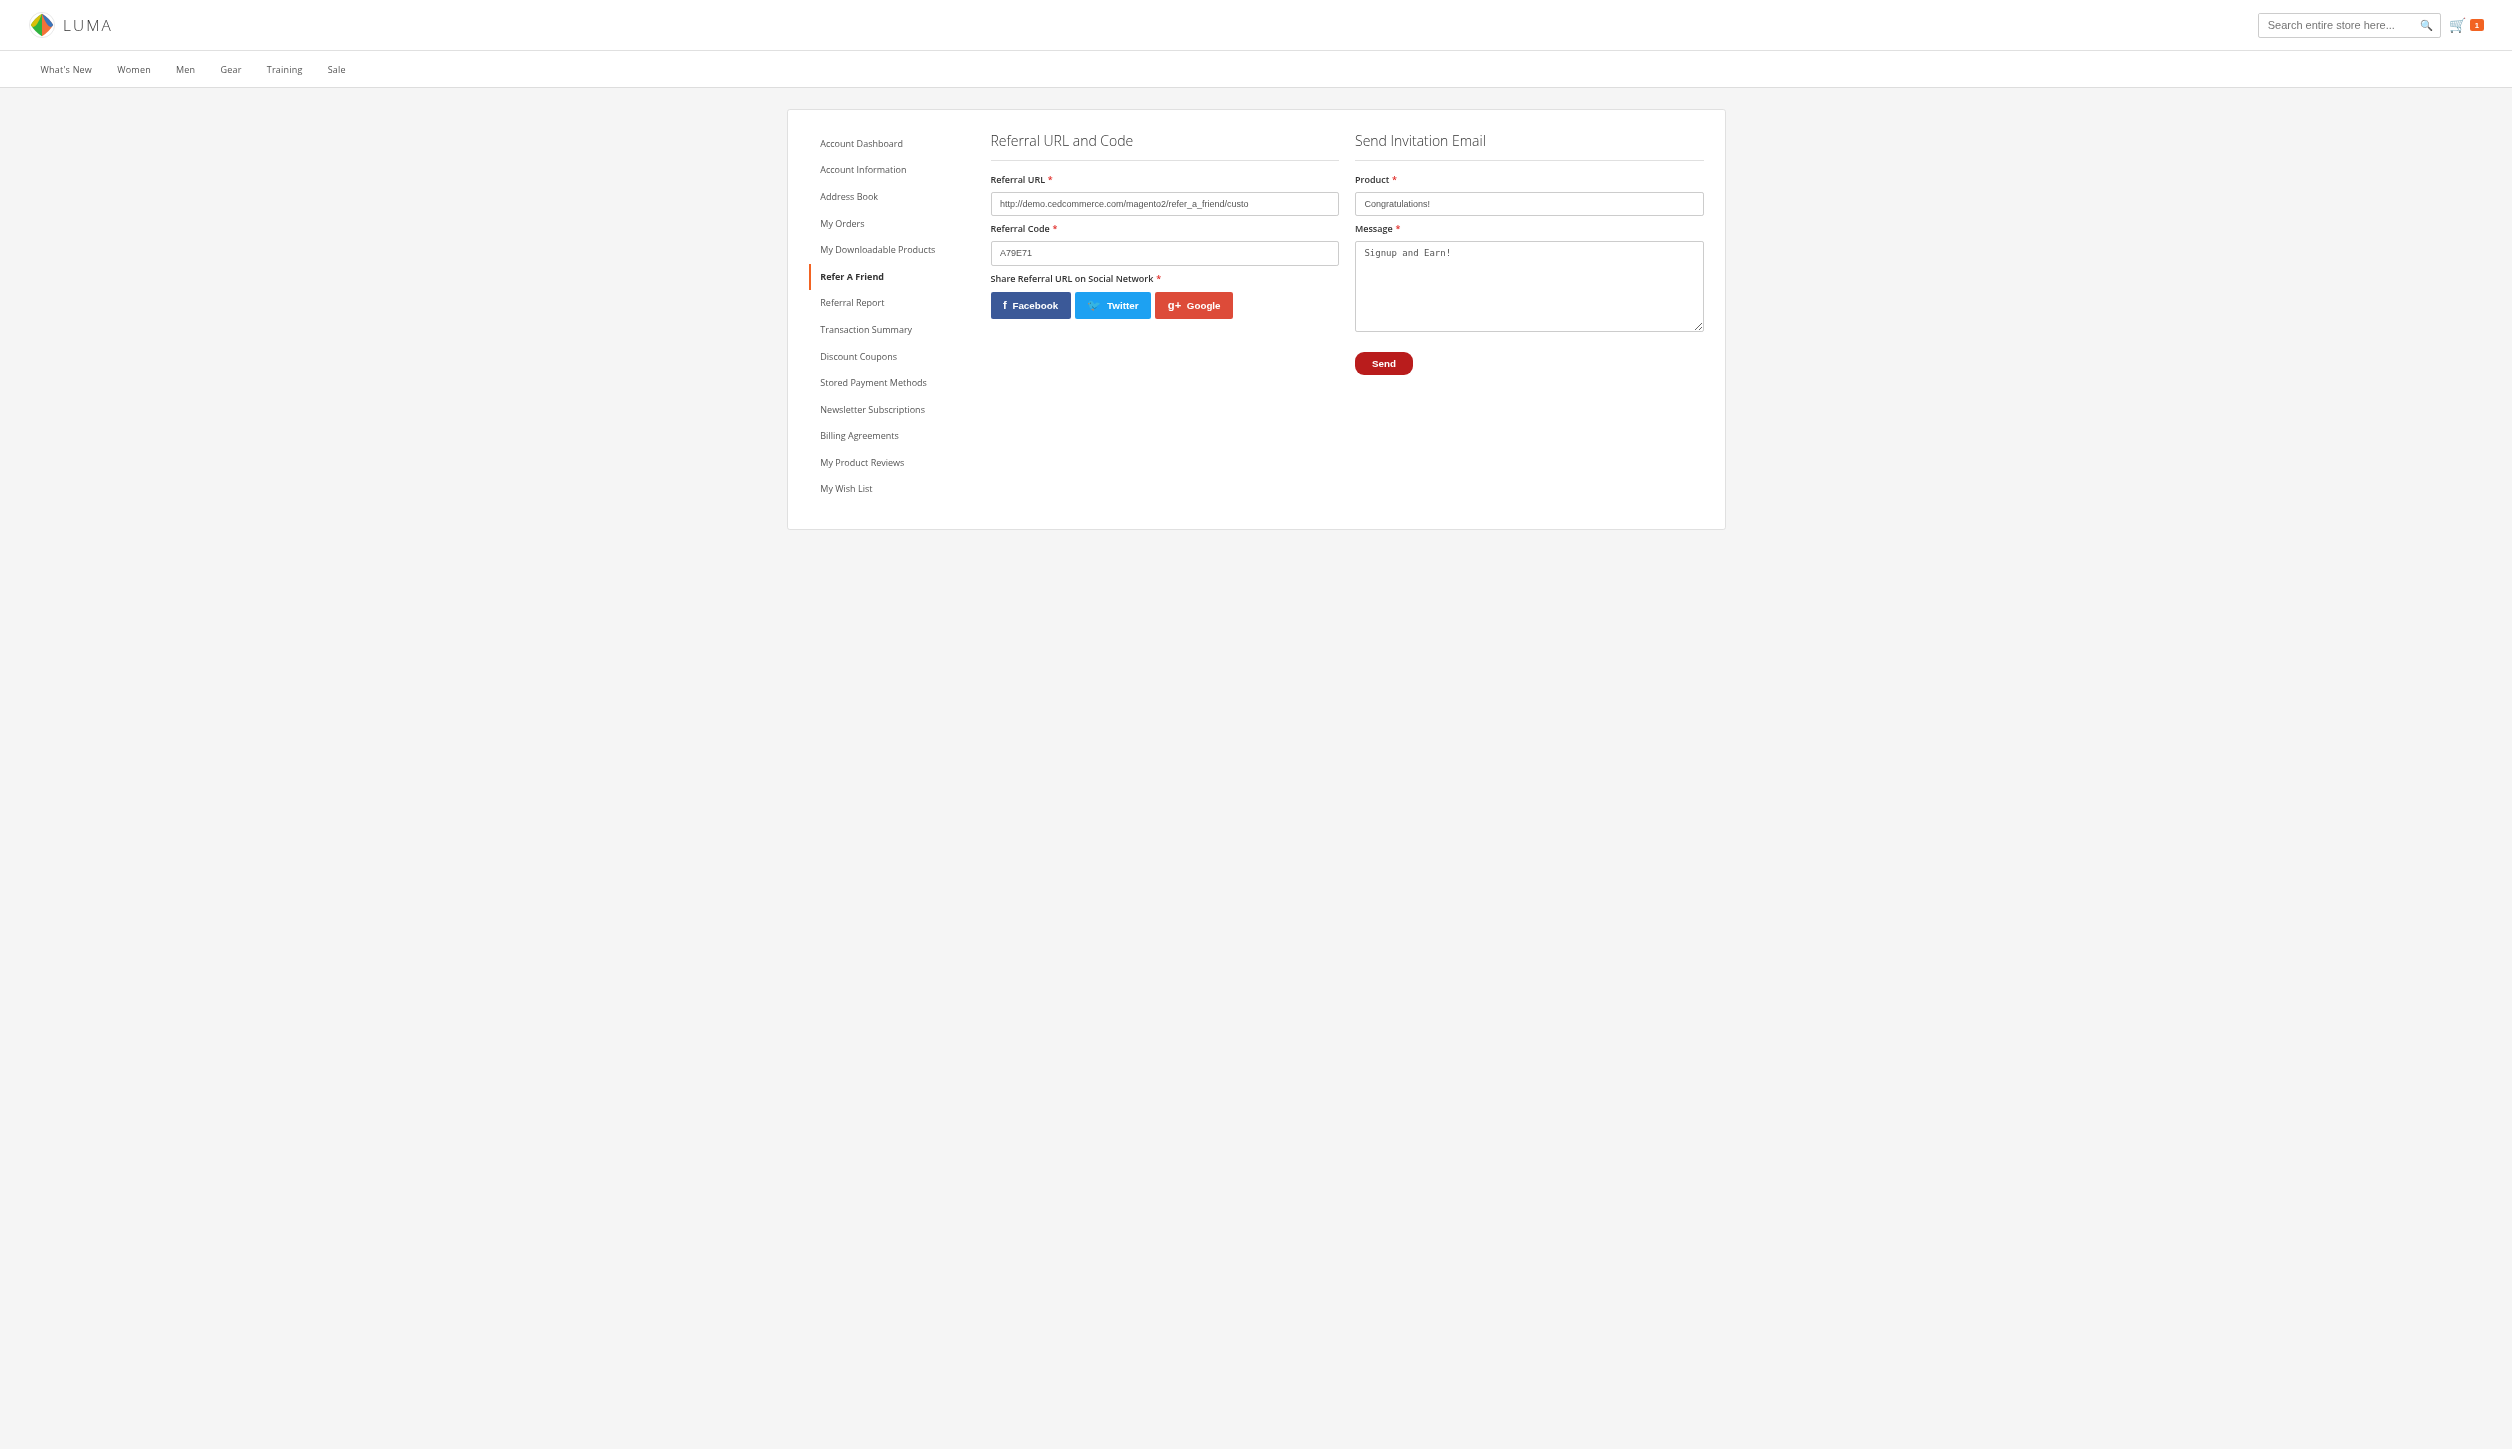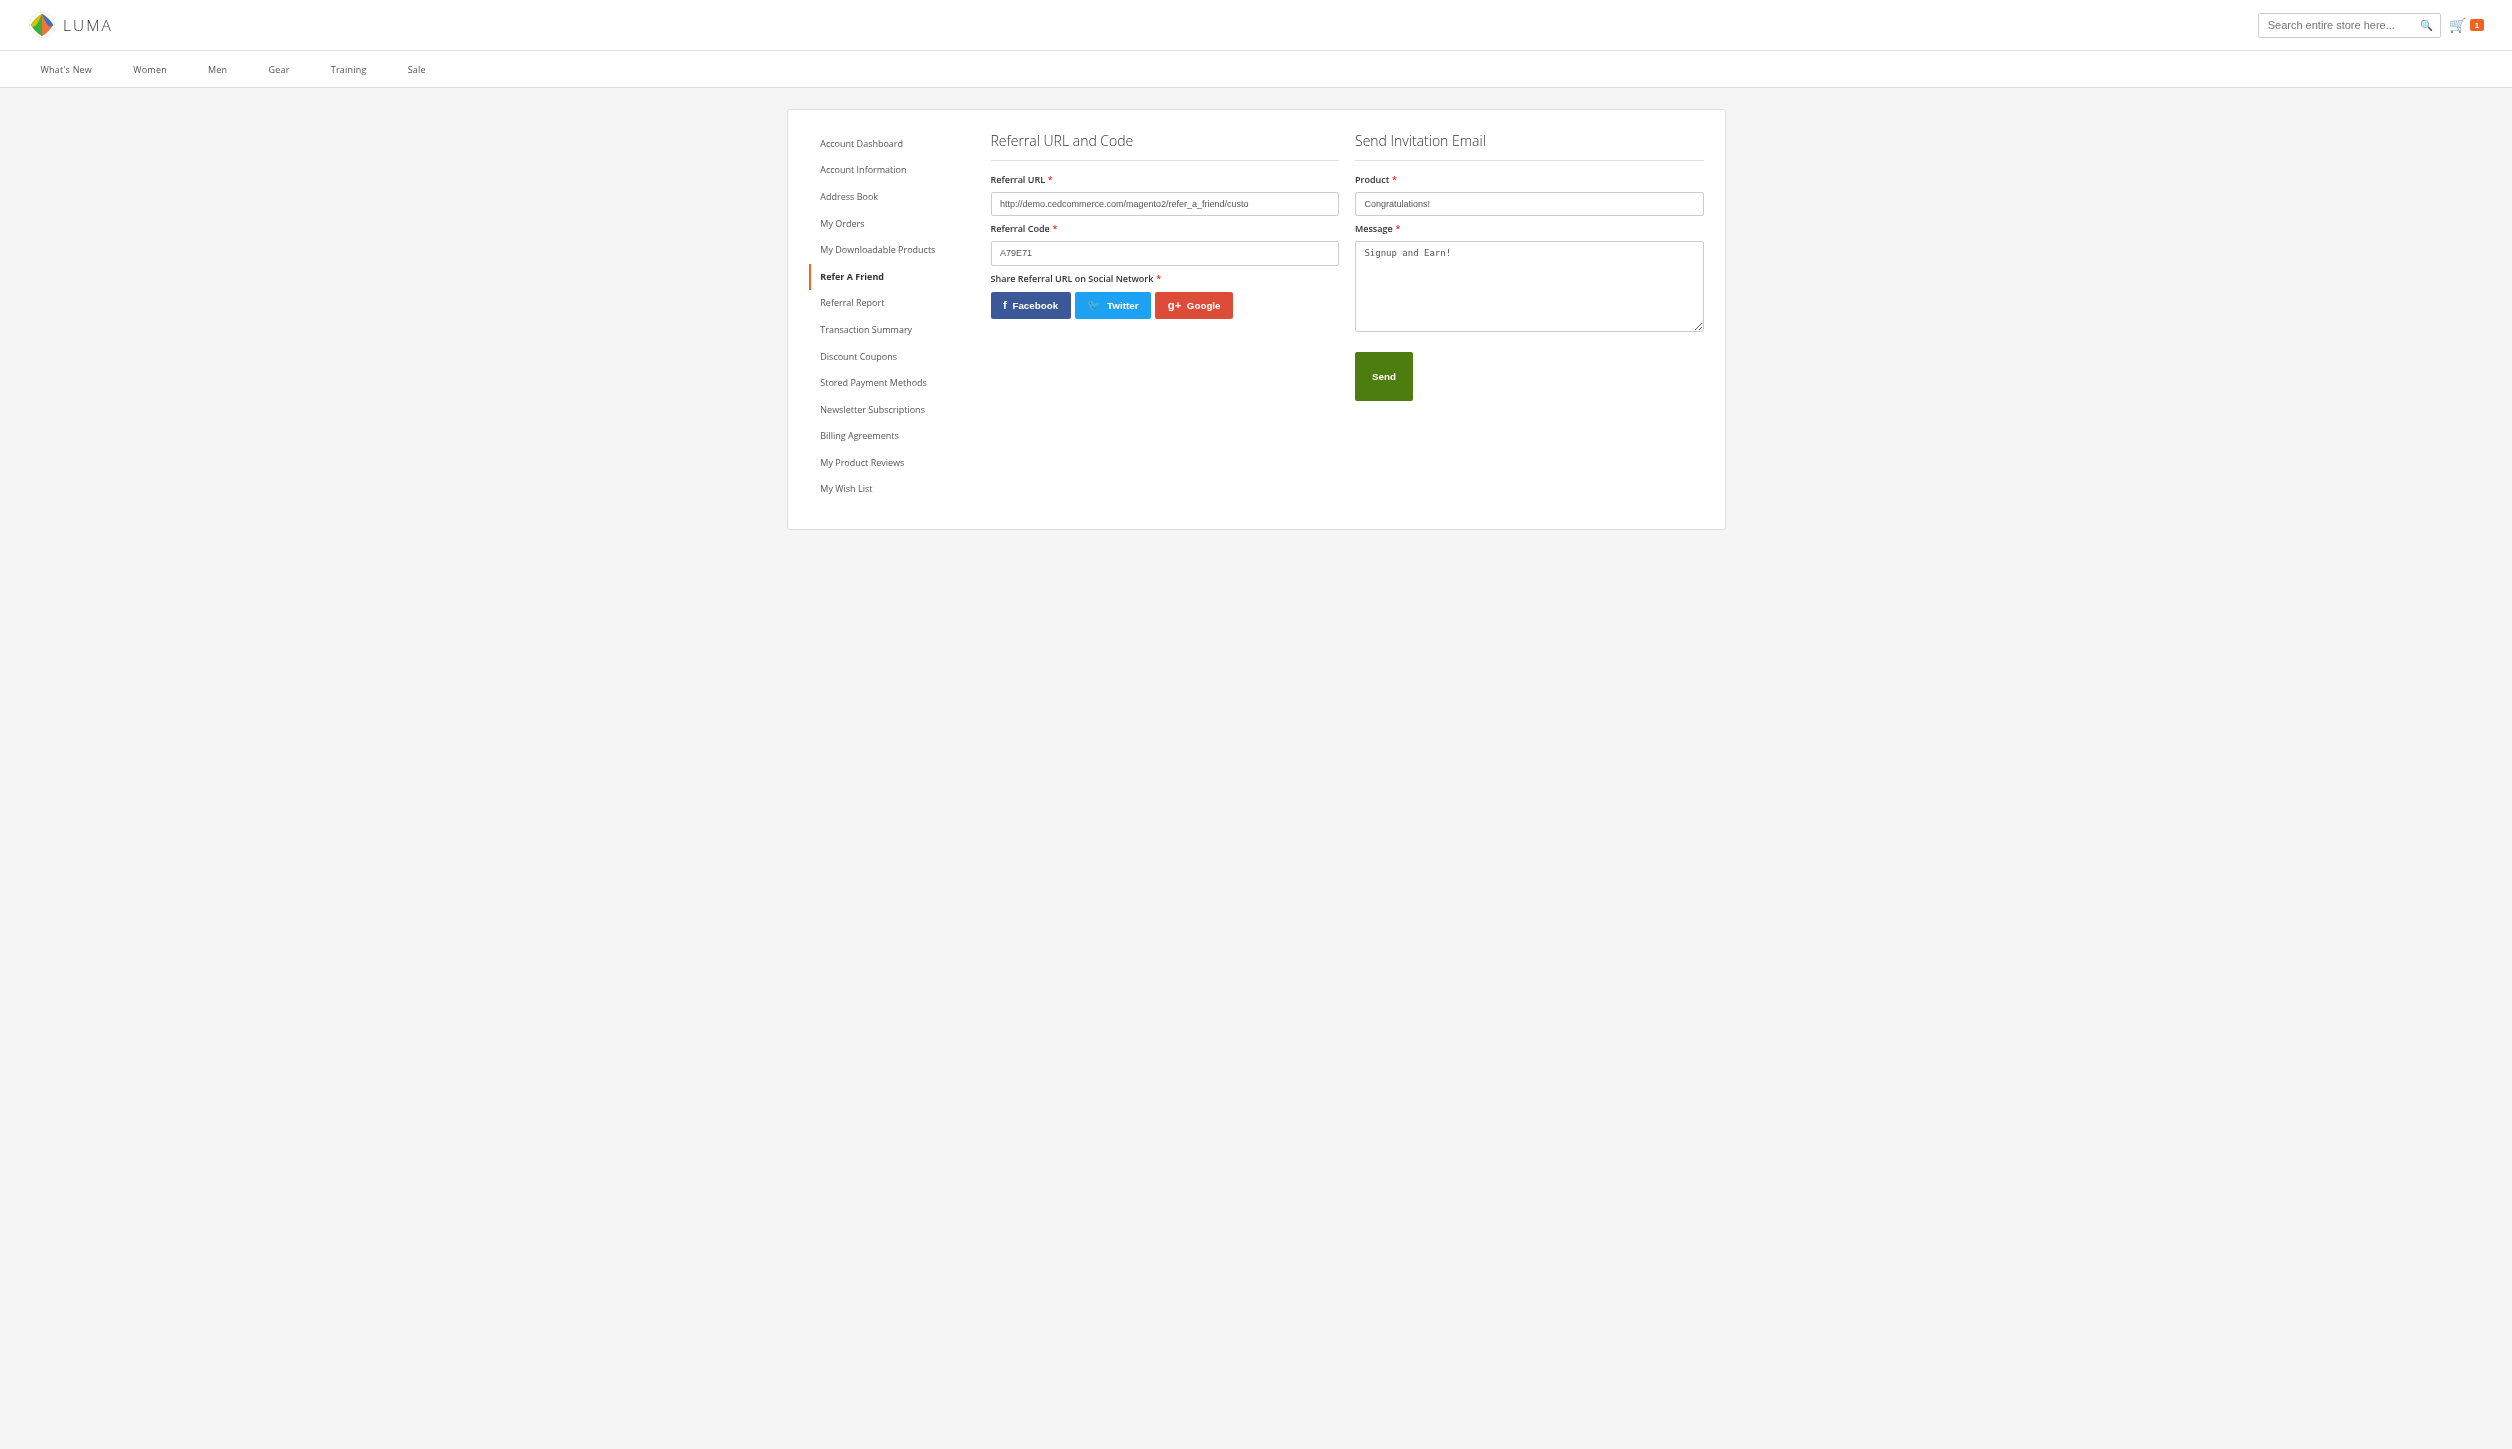--- a/index.html
+++ b/index.html
@@ -87,21 +87,21 @@
       text-align: center;
     }
 
     
     .nav {
       background: #fff;
       border-bottom: 0.7px solid #ddd;
       padding: 0 28px;
       display: flex;
       align-items: center;
-      gap: 16px;
+      gap: 0;
     }
     .nav-item {
       padding: 11.2px 12.6px;
       font-size: 9px;
       color: #555;
       cursor: pointer;
       text-transform: none;
       font-weight: 400;
       letter-spacing: 0.2px;
       white-space: nowrap;
@@ -237,25 +237,25 @@
       border: 0.7px solid #ccc;
       border-radius: 2.1px;
       padding: 6.3px 8.4px;
       font-size: 9px;
       color: #555;
       outline: none;
       resize: vertical;
     }
 
     .send-btn {
-      background: #4d7c0f;
+      background: #b91c1c;
       color: #fff;
       border: none;
-      border-radius: 2px;
-      padding: 19px 17px;
+      border-radius: 9px;
+      padding: 6px 17px;
       font-size: 9.8px;
       font-weight: 600;
       cursor: pointer;
       margin-top: 11.2px;
     }
   </style>
 </head>
 <body>
 
 <header class="header">

